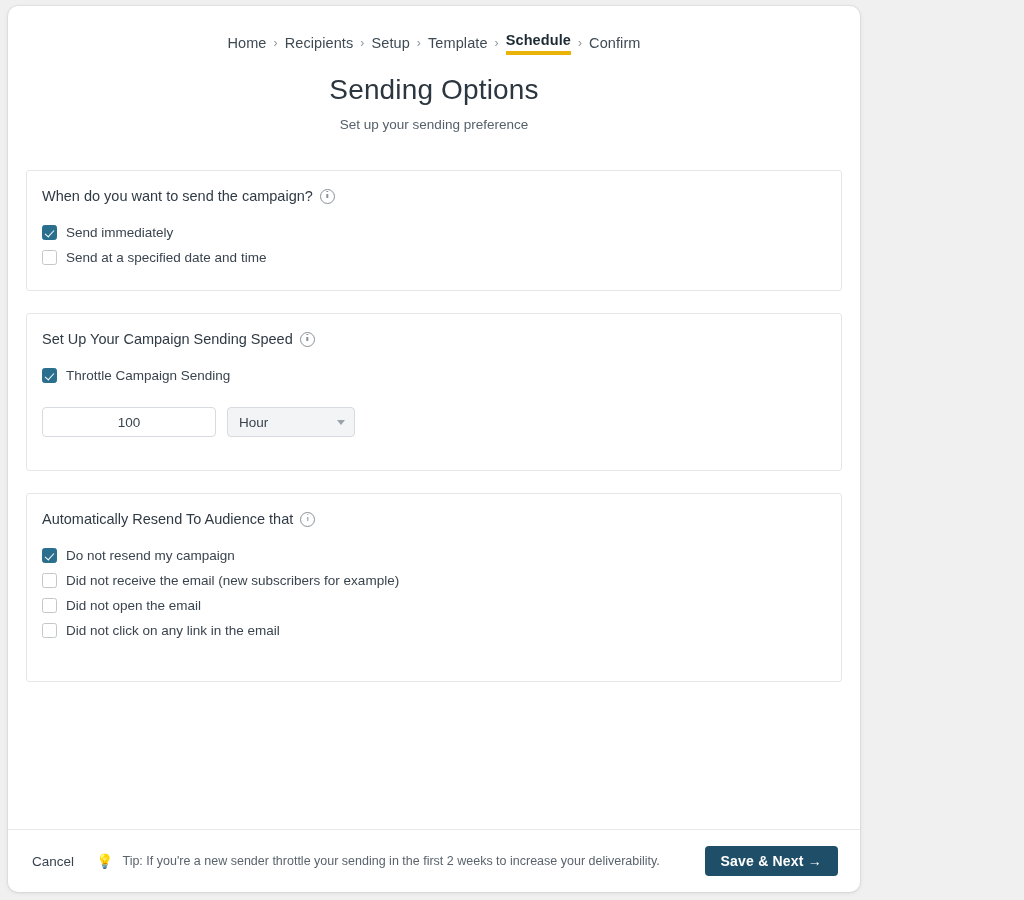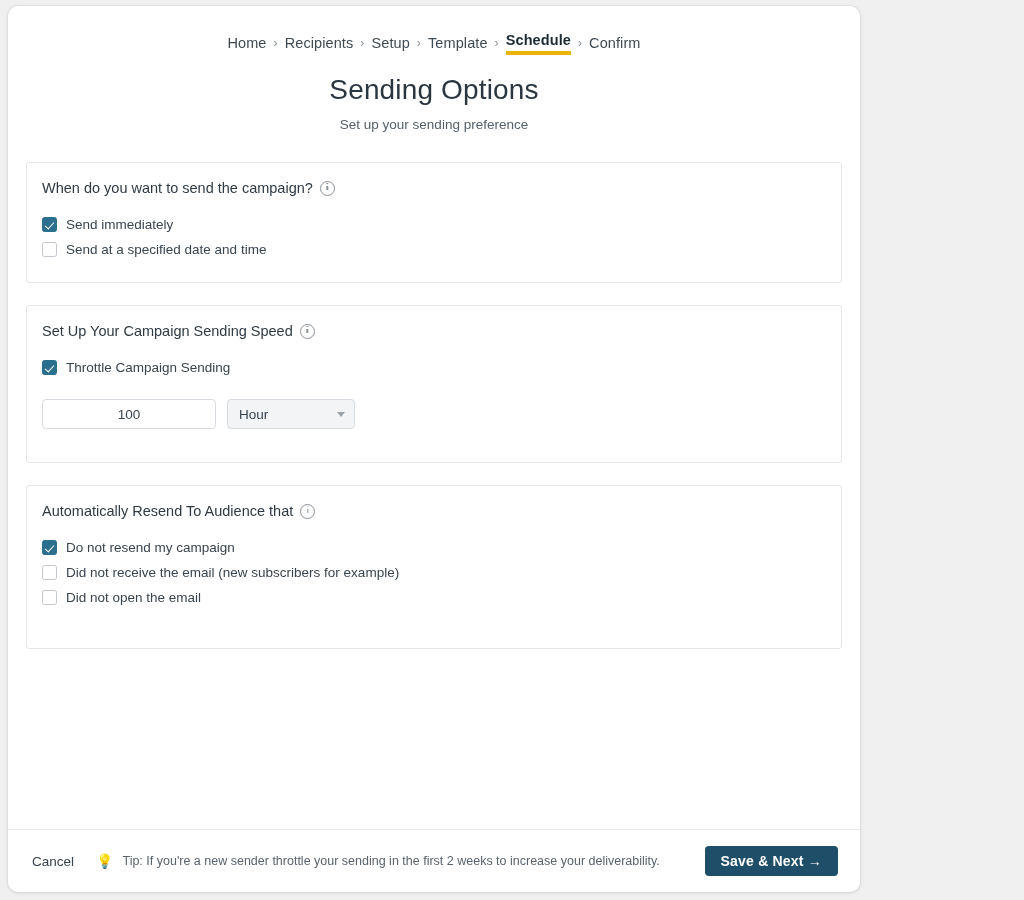--- a/index.html
+++ b/index.html
@@ -73,21 +73,21 @@
   }
   .page-subtitle {
     margin: 11px 0 0 0;
     text-align: center;
     font-size: 13.5px;
     color: #56606a;
   }
 
   
   .cards {
-    margin: 30px auto 0 auto;
+    margin: 38px auto 0 auto;
     width: 816px;
   }
   .card {
     border: 1px solid #e4e6e8;
     border-radius: 3px;
     background: #fff;
     padding: 17px 0 0 0;
     margin-bottom: 22px;
   }
   .card-inner { padding: 0 15px 0 15px; }
@@ -331,20 +331,24 @@
               <span class="opt-label">Do not resend my campaign</span>
             </div>
             <div class="opt-row">
               <span class="cbx"></span>
               <span class="opt-label">Did not receive the email (new subscribers for example)</span>
             </div>
             <div class="opt-row">
               <span class="cbx"></span>
               <span class="opt-label">Did not open the email</span>
             </div>
+            <div class="opt-row">
+              <span class="cbx"></span>
+              <span class="opt-label">Did not click on any link in the email</span>
+            </div>
           </div>
         </div>
 
       </div>
     </div>
 
     <div class="footer">
       <span class="cancel-link">Cancel</span>
       <div class="tip">
         <span class="bulb">💡</span>

